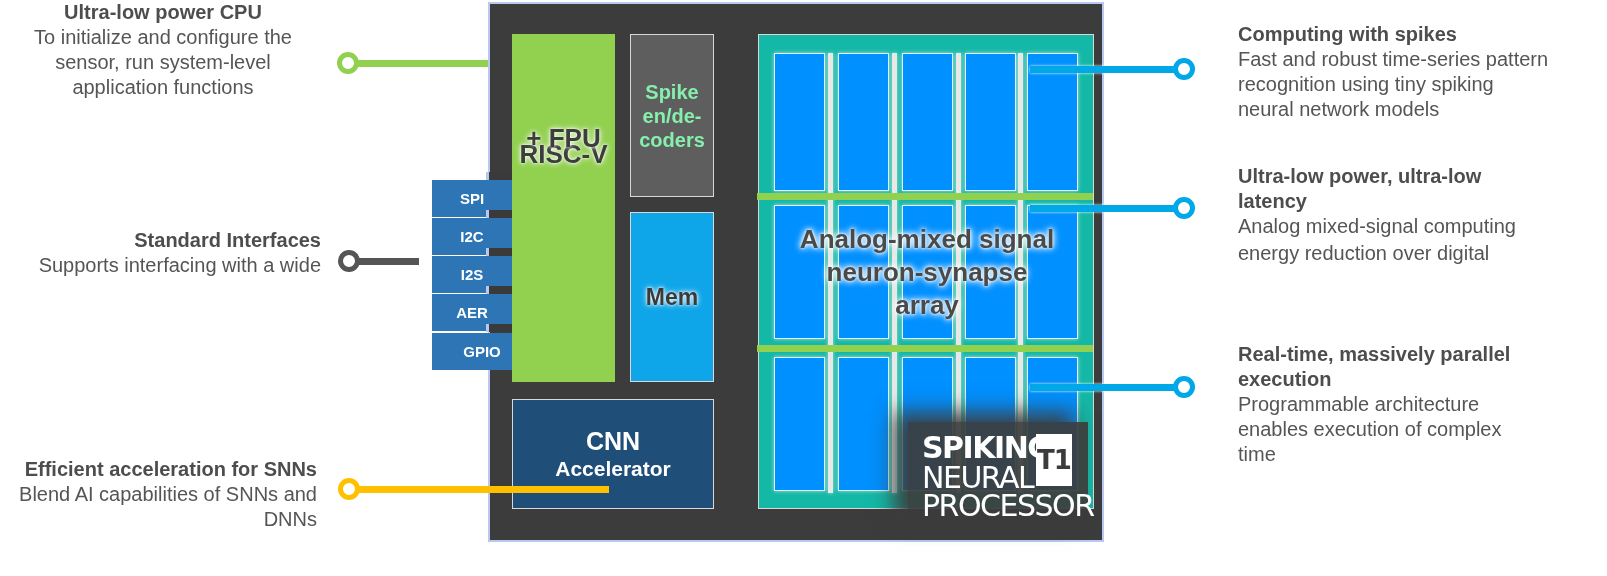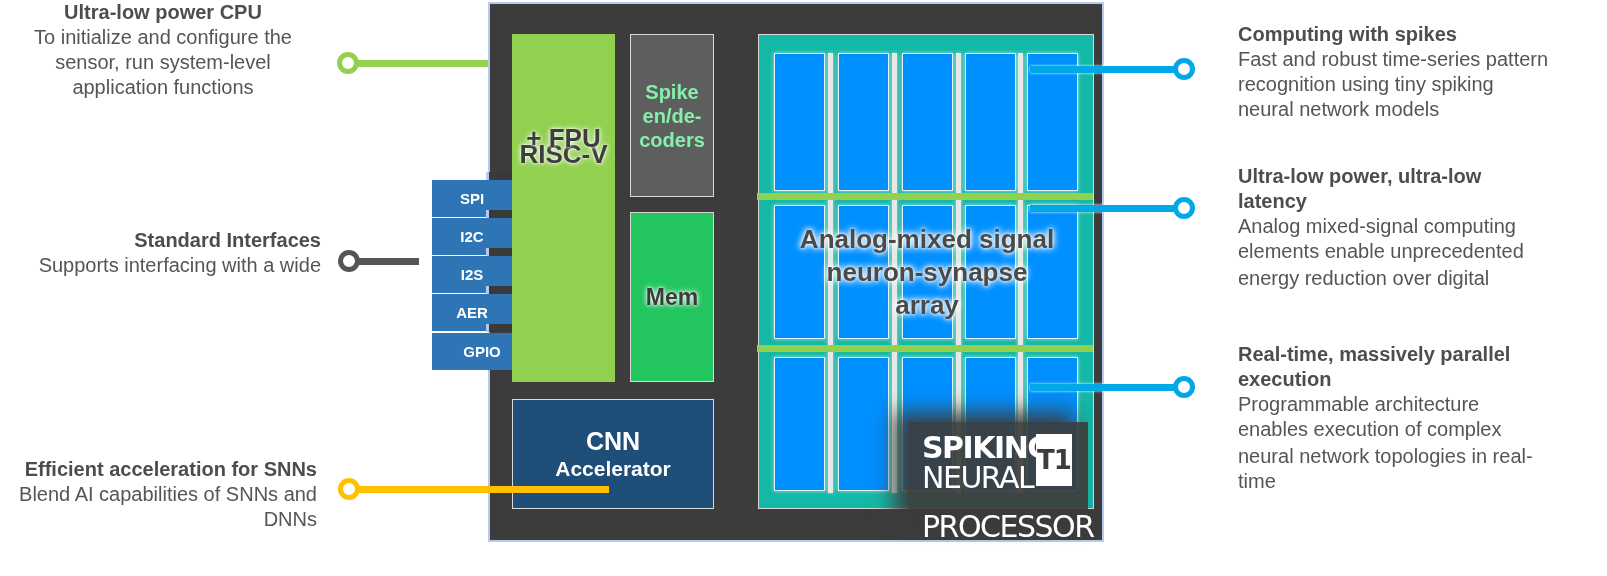--- a/index.html
+++ b/index.html
@@ -15,38 +15,38 @@
   .ring { position: absolute; width: 22px; height: 22px; border-radius: 50%; background: #fff; box-sizing: border-box; border: 5px solid; }
   .wire { position: absolute; height: 7px; }
 
   
   .chip { position: absolute; left: 490px; top: 4px; width: 612px; height: 536px; background: #3c3c3c; box-shadow: 0 0 0 2px #b8c8f0; }
   .blk { position: absolute; box-sizing: border-box; border: 1.5px solid #d8d8d8; display: flex; align-items: center; justify-content: center; text-align: center; font-weight: bold; }
 
   .cpu { left: 22px; top: 30px; width: 103px; height: 348px; background: #92d050; border-color:#92d050; }
   .cpu span { color: #3d3d3d; font-size: 26px; line-height: 30px; text-shadow: 0 0 3px #fff, 0 0 6px #fff; margin-top: -46px; }
   .spike { left: 140px; top: 30px; width: 84px; height: 163px; background: #5e5e5e; color: #86efac; font-size: 20px; line-height: 24px; }
-  .mem { left: 140px; top: 208px; width: 84px; height: 170px; background: #22c55e; color: #3a3a3a; font-size: 23px; text-shadow: 0 0 3px #fff, 0 0 6px #fff; }
+  .mem { left: 140px; top: 208px; width: 84px; height: 170px; background: #0ea5e9; color: #3a3a3a; font-size: 23px; text-shadow: 0 0 3px #fff, 0 0 6px #fff; }
   .cnn { left: 22px; top: 395px; width: 202px; height: 110px; background: #1f4e79; color: #fff; flex-direction: column; }
   .cnn .l1 { font-size: 25px; line-height: 30px; }
   .cnn .l2 { font-size: 21px; line-height: 26px; }
 
   .array { left: 240px; top: 30px; width: 336px; height: 475px; background: #14b8a6; margin-left: 28px; }
   .cell { position: absolute; width: 51px; background: #0090ff; border: 1.5px solid #e6f2ff; box-sizing: border-box; box-shadow: 0 0 4px rgba(255,255,255,0.6); }
   .vbar { position: absolute; width: 5px; background: #e8e8e8; top: 18px; height: 440px; box-shadow: 0 0 4px rgba(255,255,255,0.6); }
   .hbar { position: absolute; height: 7px; background: #92d050; left: -2px; width: 336px; }
   .array-label { position: absolute; left: 10px; width: 316px; top: 188px; font-size: 26px; line-height: 33px; color: #4a4a4a; text-align: center; font-weight: bold; text-shadow: 0 0 3px #fff, 0 0 6px #fff, 0 0 8px #fff; }
 
   .ifc { position: absolute; left: -58px; width: 80px; height: 37px; background: #2e75b6; color: #fff; font-weight: bold; font-size: 15px; display: flex; align-items: center; justify-content: center; box-sizing: border-box; }
   .ifc-stub { position: absolute; left: -4px; width: 26px; height: 8px; background: #3a3a3a; border-left: 3px solid #b8c8f0; }
 
   .logo { position: absolute; left: 418px; top: 418px; width: 180px; height: 110px; background: rgba(60,60,60,0.92); box-shadow: -14px -10px 20px rgba(60,60,60,0.95); color: #fff; font-family: "DejaVu Sans", sans-serif; }
   .logo .l1 { position: absolute; left: 14px; top: 8px; font-size: 30px; font-weight: bold; letter-spacing: -1.5px; }
   .logo .l2 { position: absolute; left: 14px; top: 38px; font-size: 30px; letter-spacing: -1.5px; }
-  .logo .l3 { position: absolute; left: 14px; top: 66px; font-size: 30px; letter-spacing: -1.5px; margin-top: 21px; }
+  .logo .l3 { position: absolute; left: 14px; top: 66px; font-size: 30px; letter-spacing: -1.5px; }
   .logo .badge { position: absolute; left: 128px; top: 12px; width: 36px; height: 52px; background: #fff; color: #3c3c3c; font-weight: bold; font-size: 26px; display:flex; align-items:center; justify-content:center; letter-spacing:-1px; }
 </style>
 </head>
 <body>
 
 <div class="callout left" style="left:10px; top:0; width:306px;text-align:center;">
   <div class="ttl">Ultra-low power CPU</div>
   <div>To initialize and configure the</div>
   <div>sensor, run system-level</div>
   <div>application functions</div>
@@ -153,23 +153,21 @@
 <div class="callout right" style="left:1238px; top:22px; width:369px;">
   <div class="ttl">Computing with spikes</div>
   <div>Fast and robust time-series pattern</div>
   <div>recognition using tiny spiking</div>
   <div>neural network models</div>
 </div>
 <div class="callout right" style="left:1238px; top:164px; width:369px;">
   <div class="ttl">Ultra-low power, ultra-low</div>
   <div class="ttl">latency</div>
   <div>Analog mixed-signal computing</div>
-  <div>elements enable unprecedented</div>
   <div style="margin-top:2px;">energy reduction over digital</div>
 </div>
 <div class="callout right" style="left:1238px; top:342px; width:369px;">
   <div class="ttl">Real-time, massively parallel</div>
   <div class="ttl">execution</div>
   <div>Programmable architecture</div>
   <div>enables execution of complex</div>
-  <div style="margin-top:2px;">neural network topologies in real-</div>
   <div>time</div>
 </div>
 
 </body></html>

